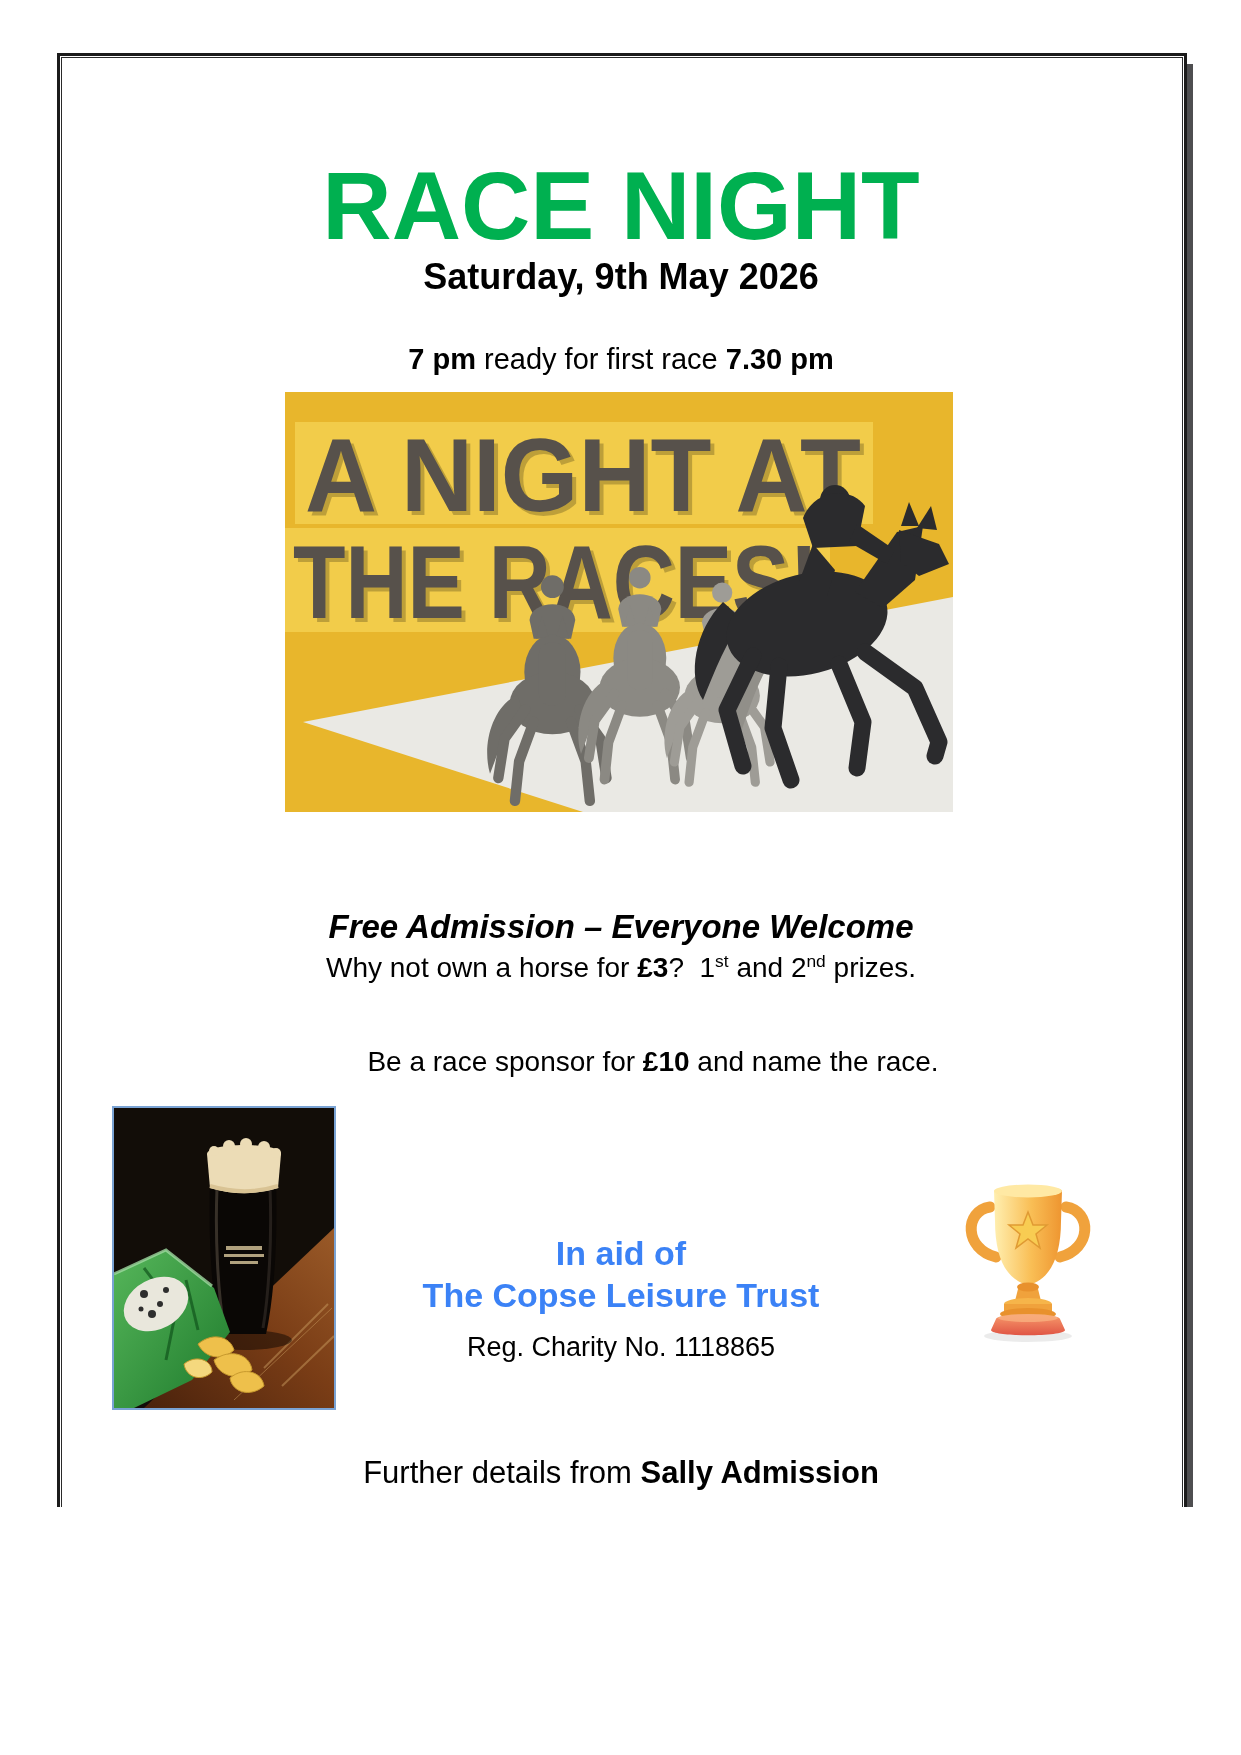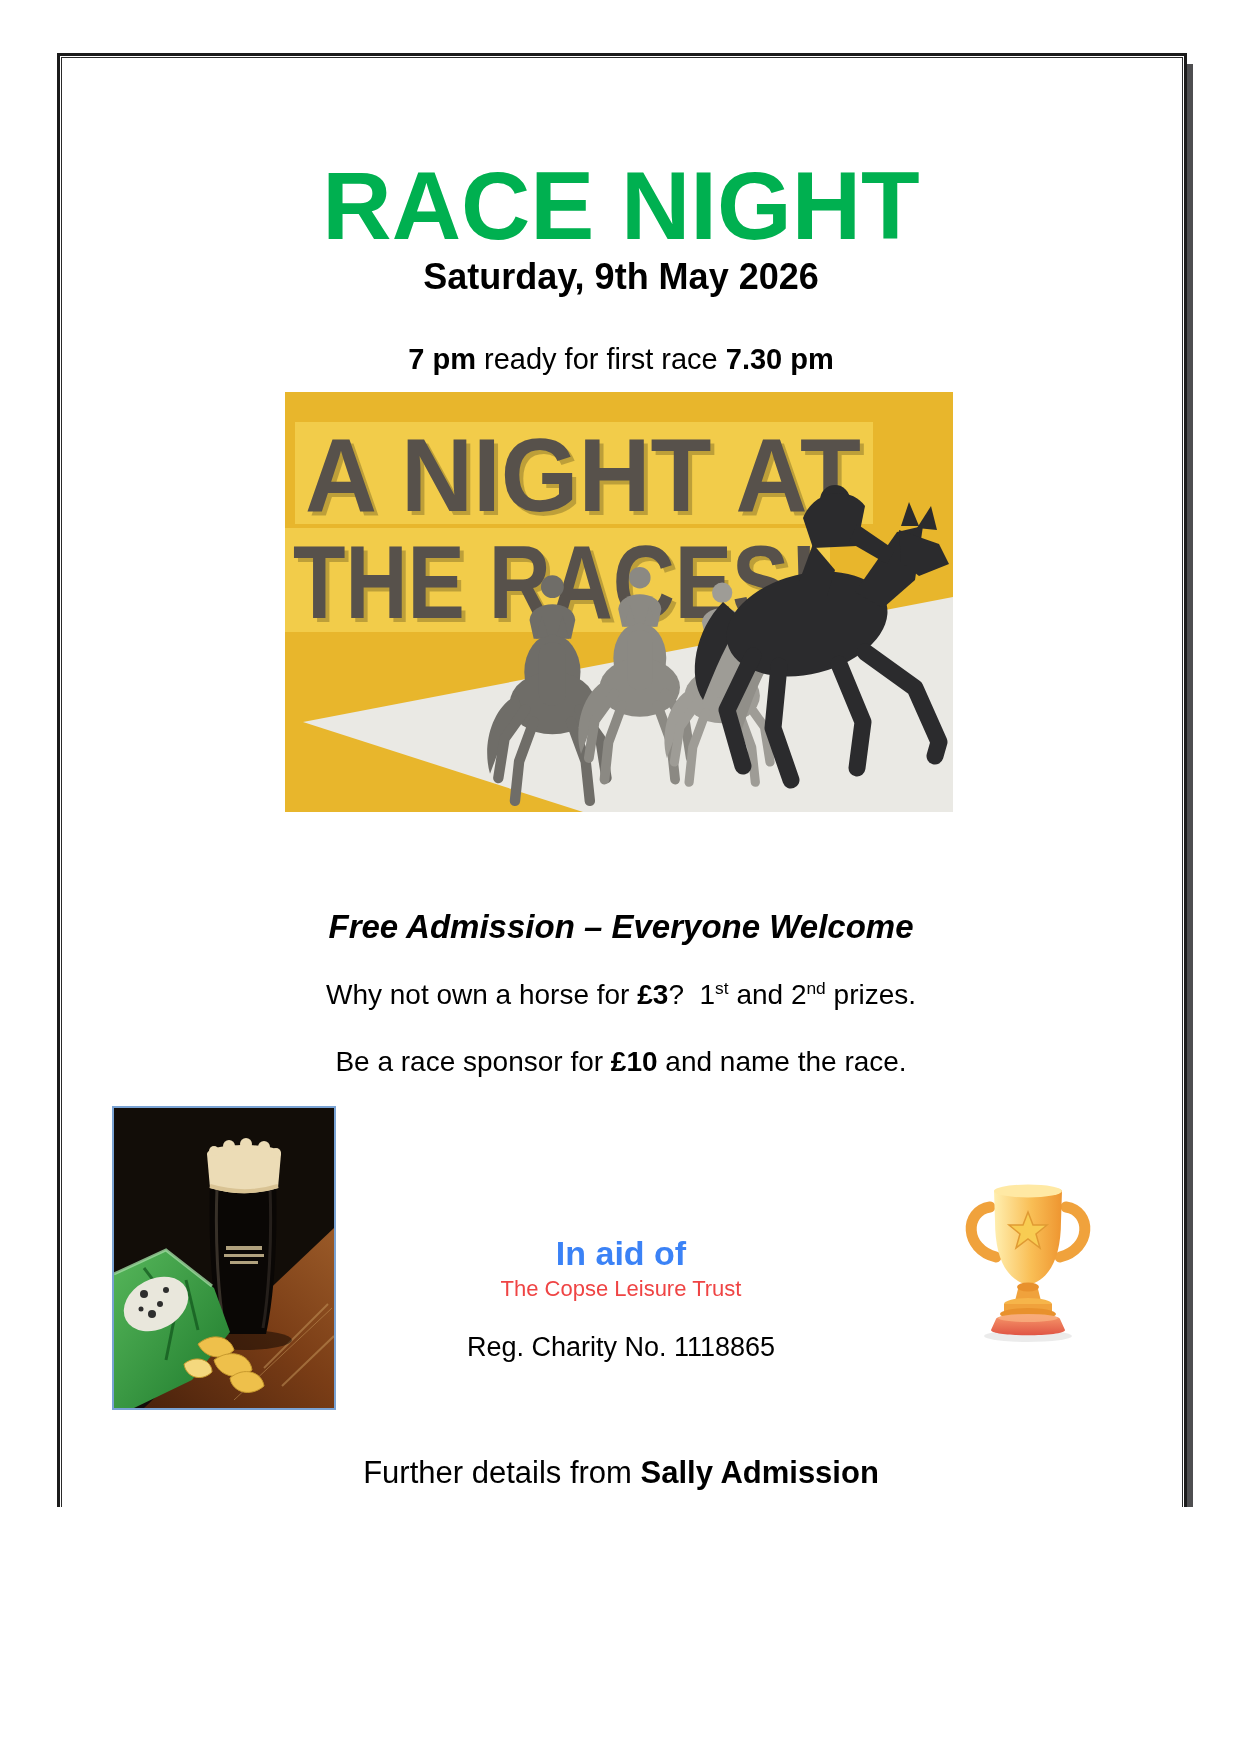--- a/index.html
+++ b/index.html
@@ -18,26 +18,26 @@
   }
   .frame::before{
     content:"";position:absolute;inset:1px;border:1px solid #2a2a2a;
   }
   .cline{position:absolute;left:57px;width:1128px;text-align:center;white-space:nowrap;}
   .title{top:156px;font-size:96px;font-weight:bold;color:#00B050;line-height:1.05;margin:0;}
   .date{top:256px;font-size:36px;font-weight:bold;}
   .venue{top:306px;font-size:29px;}
   .time{top:343px;font-size:29px;}
   .admission{top:908px;font-size:33px;font-weight:bold;font-style:italic;}
-  .offer1{top:979px;font-size:28px;}
-  .offer2{top:1046px;font-size:28px;}
+  .offer1{top:952px;font-size:28px;}
+  .offer2{top:1046px;font-size:28px;padding-left:32px;}
   .offer sup, .offer1 sup{font-size:62%;line-height:0;vertical-align:super;}
   .drinks{top:1108px;font-size:30px;}
   .inaid{top:1234px;font-size:34px;font-weight:bold;color:#3b82f6;}
-  .trust{top:1276px;font-size:22px;font-weight:normal;color:#ef4444;}
+  .trust{top:1276px;font-size:34px;font-weight:bold;color:#3b82f6;}
   .reg{top:1332px;font-size:27px;}
   .contact{top:1455px;font-size:31px;}
   .phone{top:1502px;font-size:31px;}
   .keep-ws{white-space:pre-wrap;}
   .banner{
     position:absolute;left:285px;top:392px;width:668px;height:420px;
   }
   .banner svg{display:block;width:100%;height:100%;}
   .pint{
     position:absolute;left:112px;top:1106px;width:220px;height:300px;

